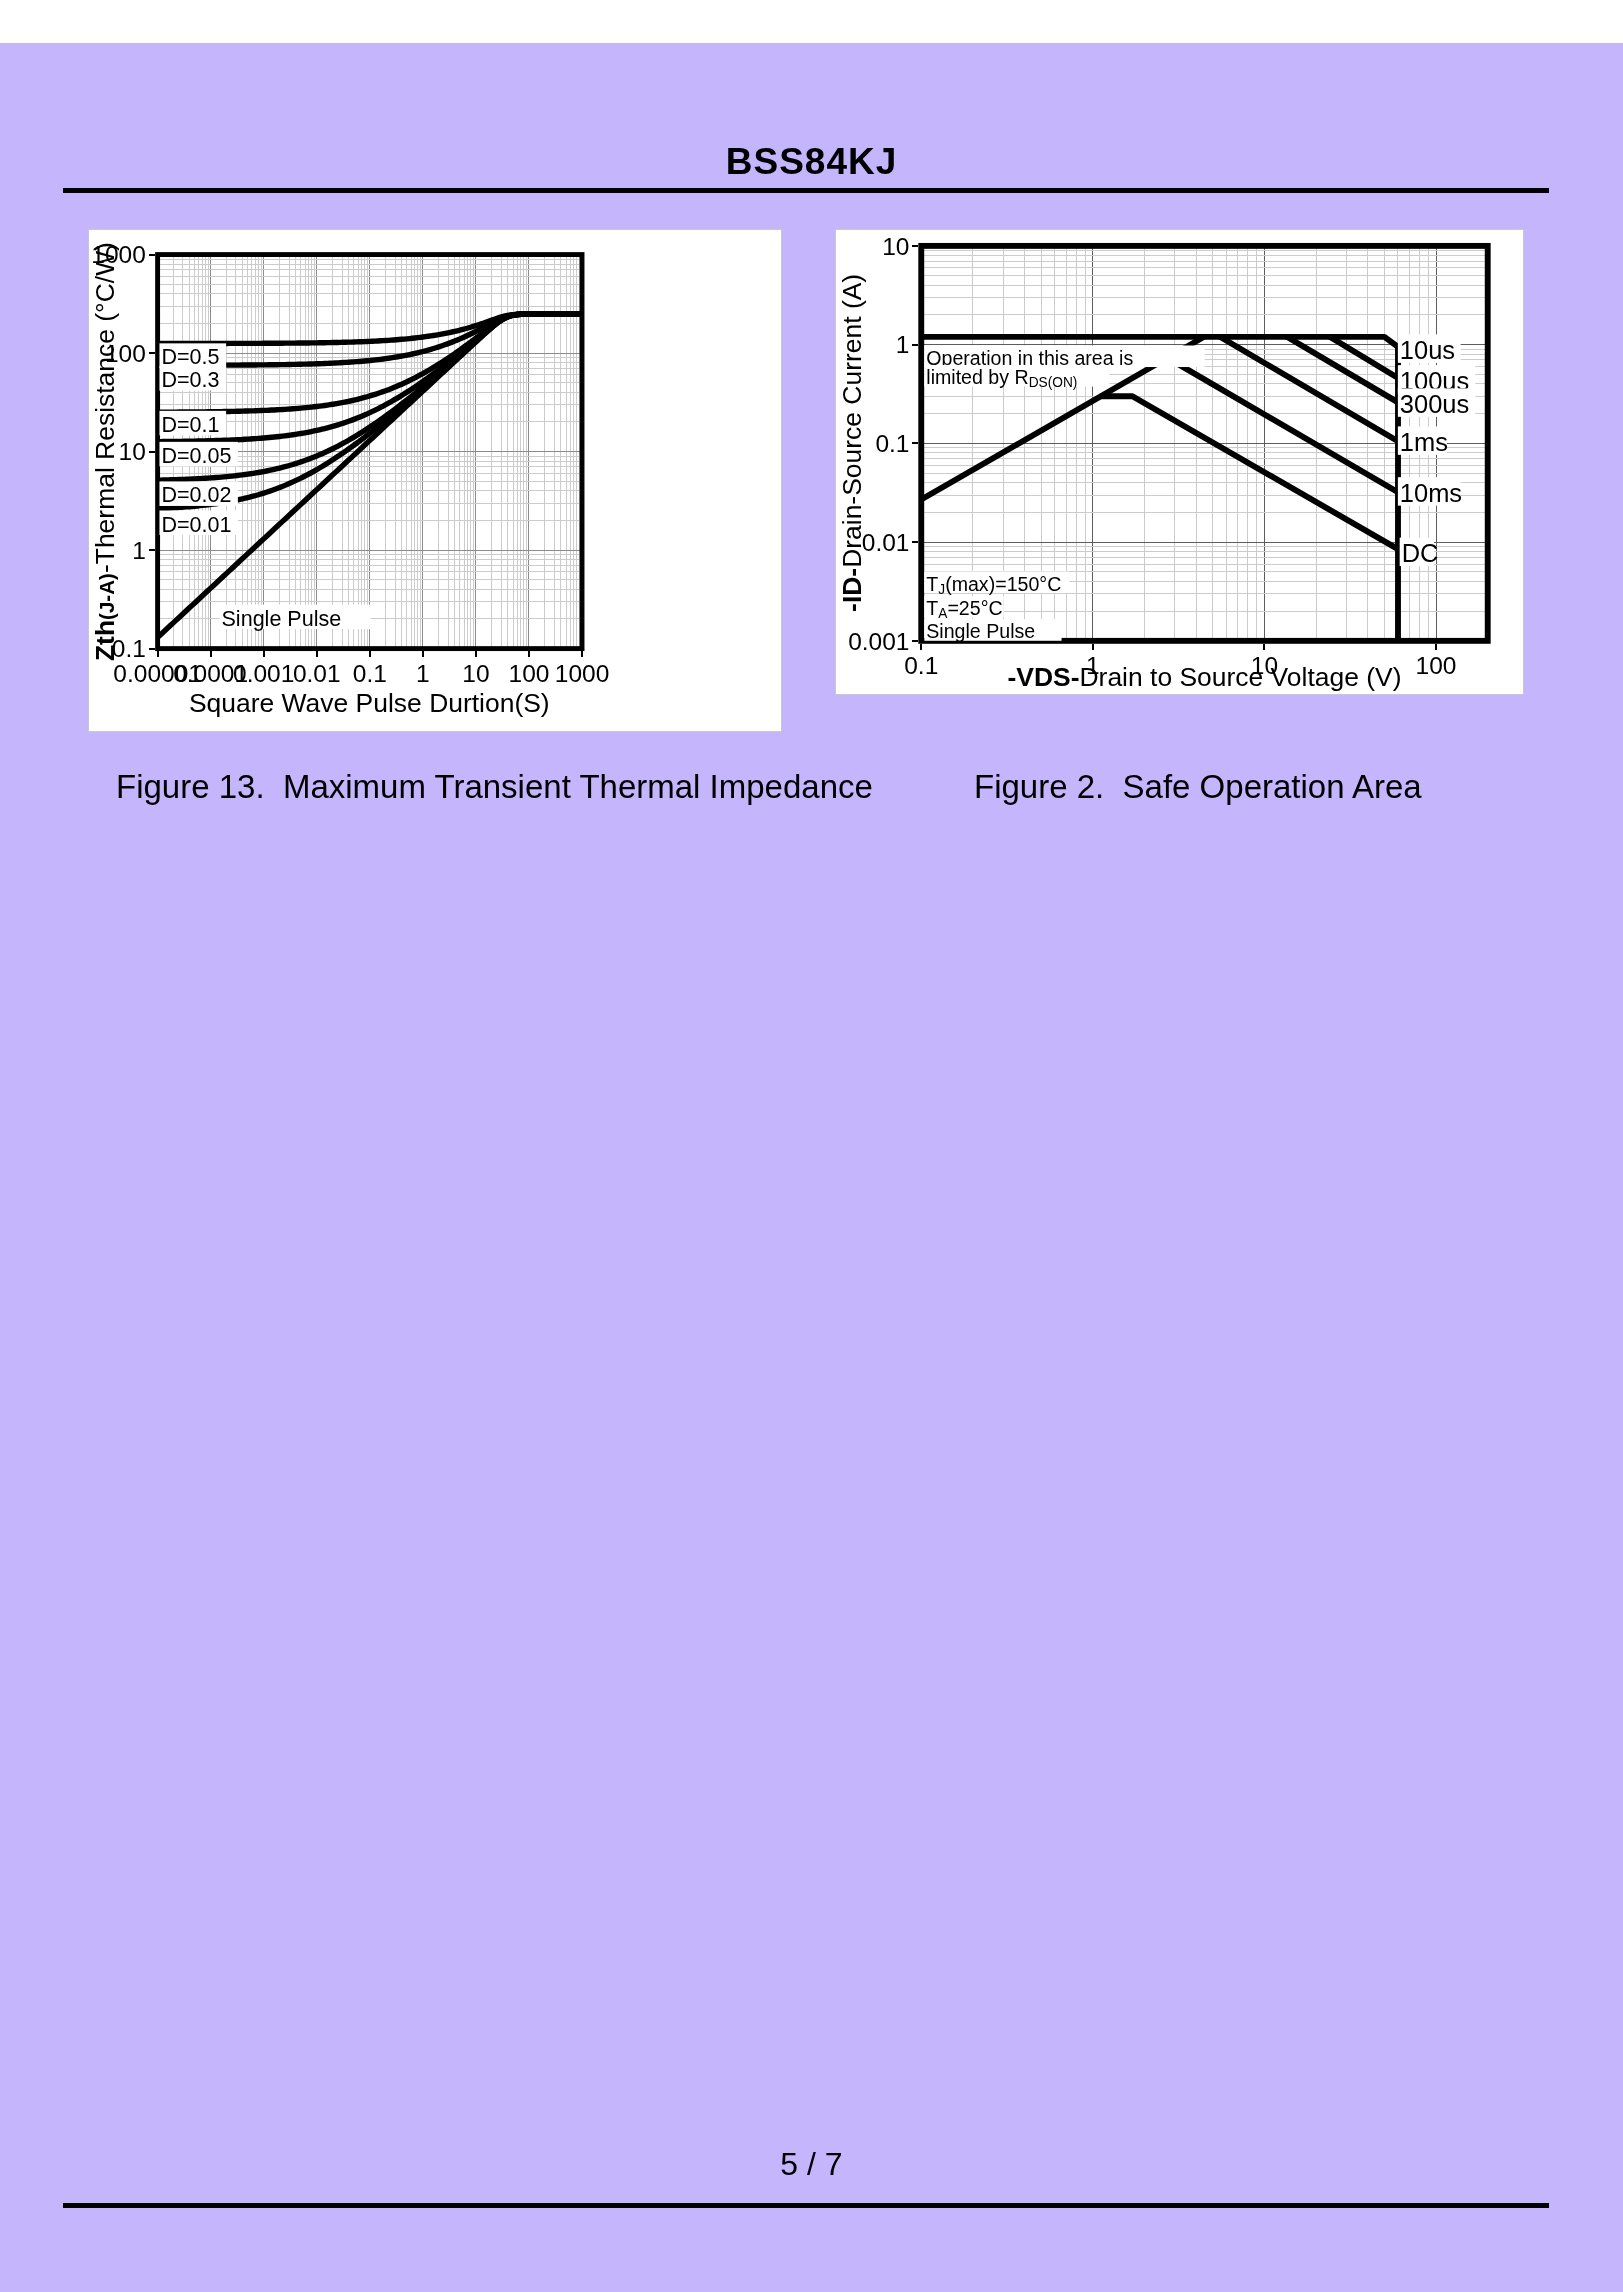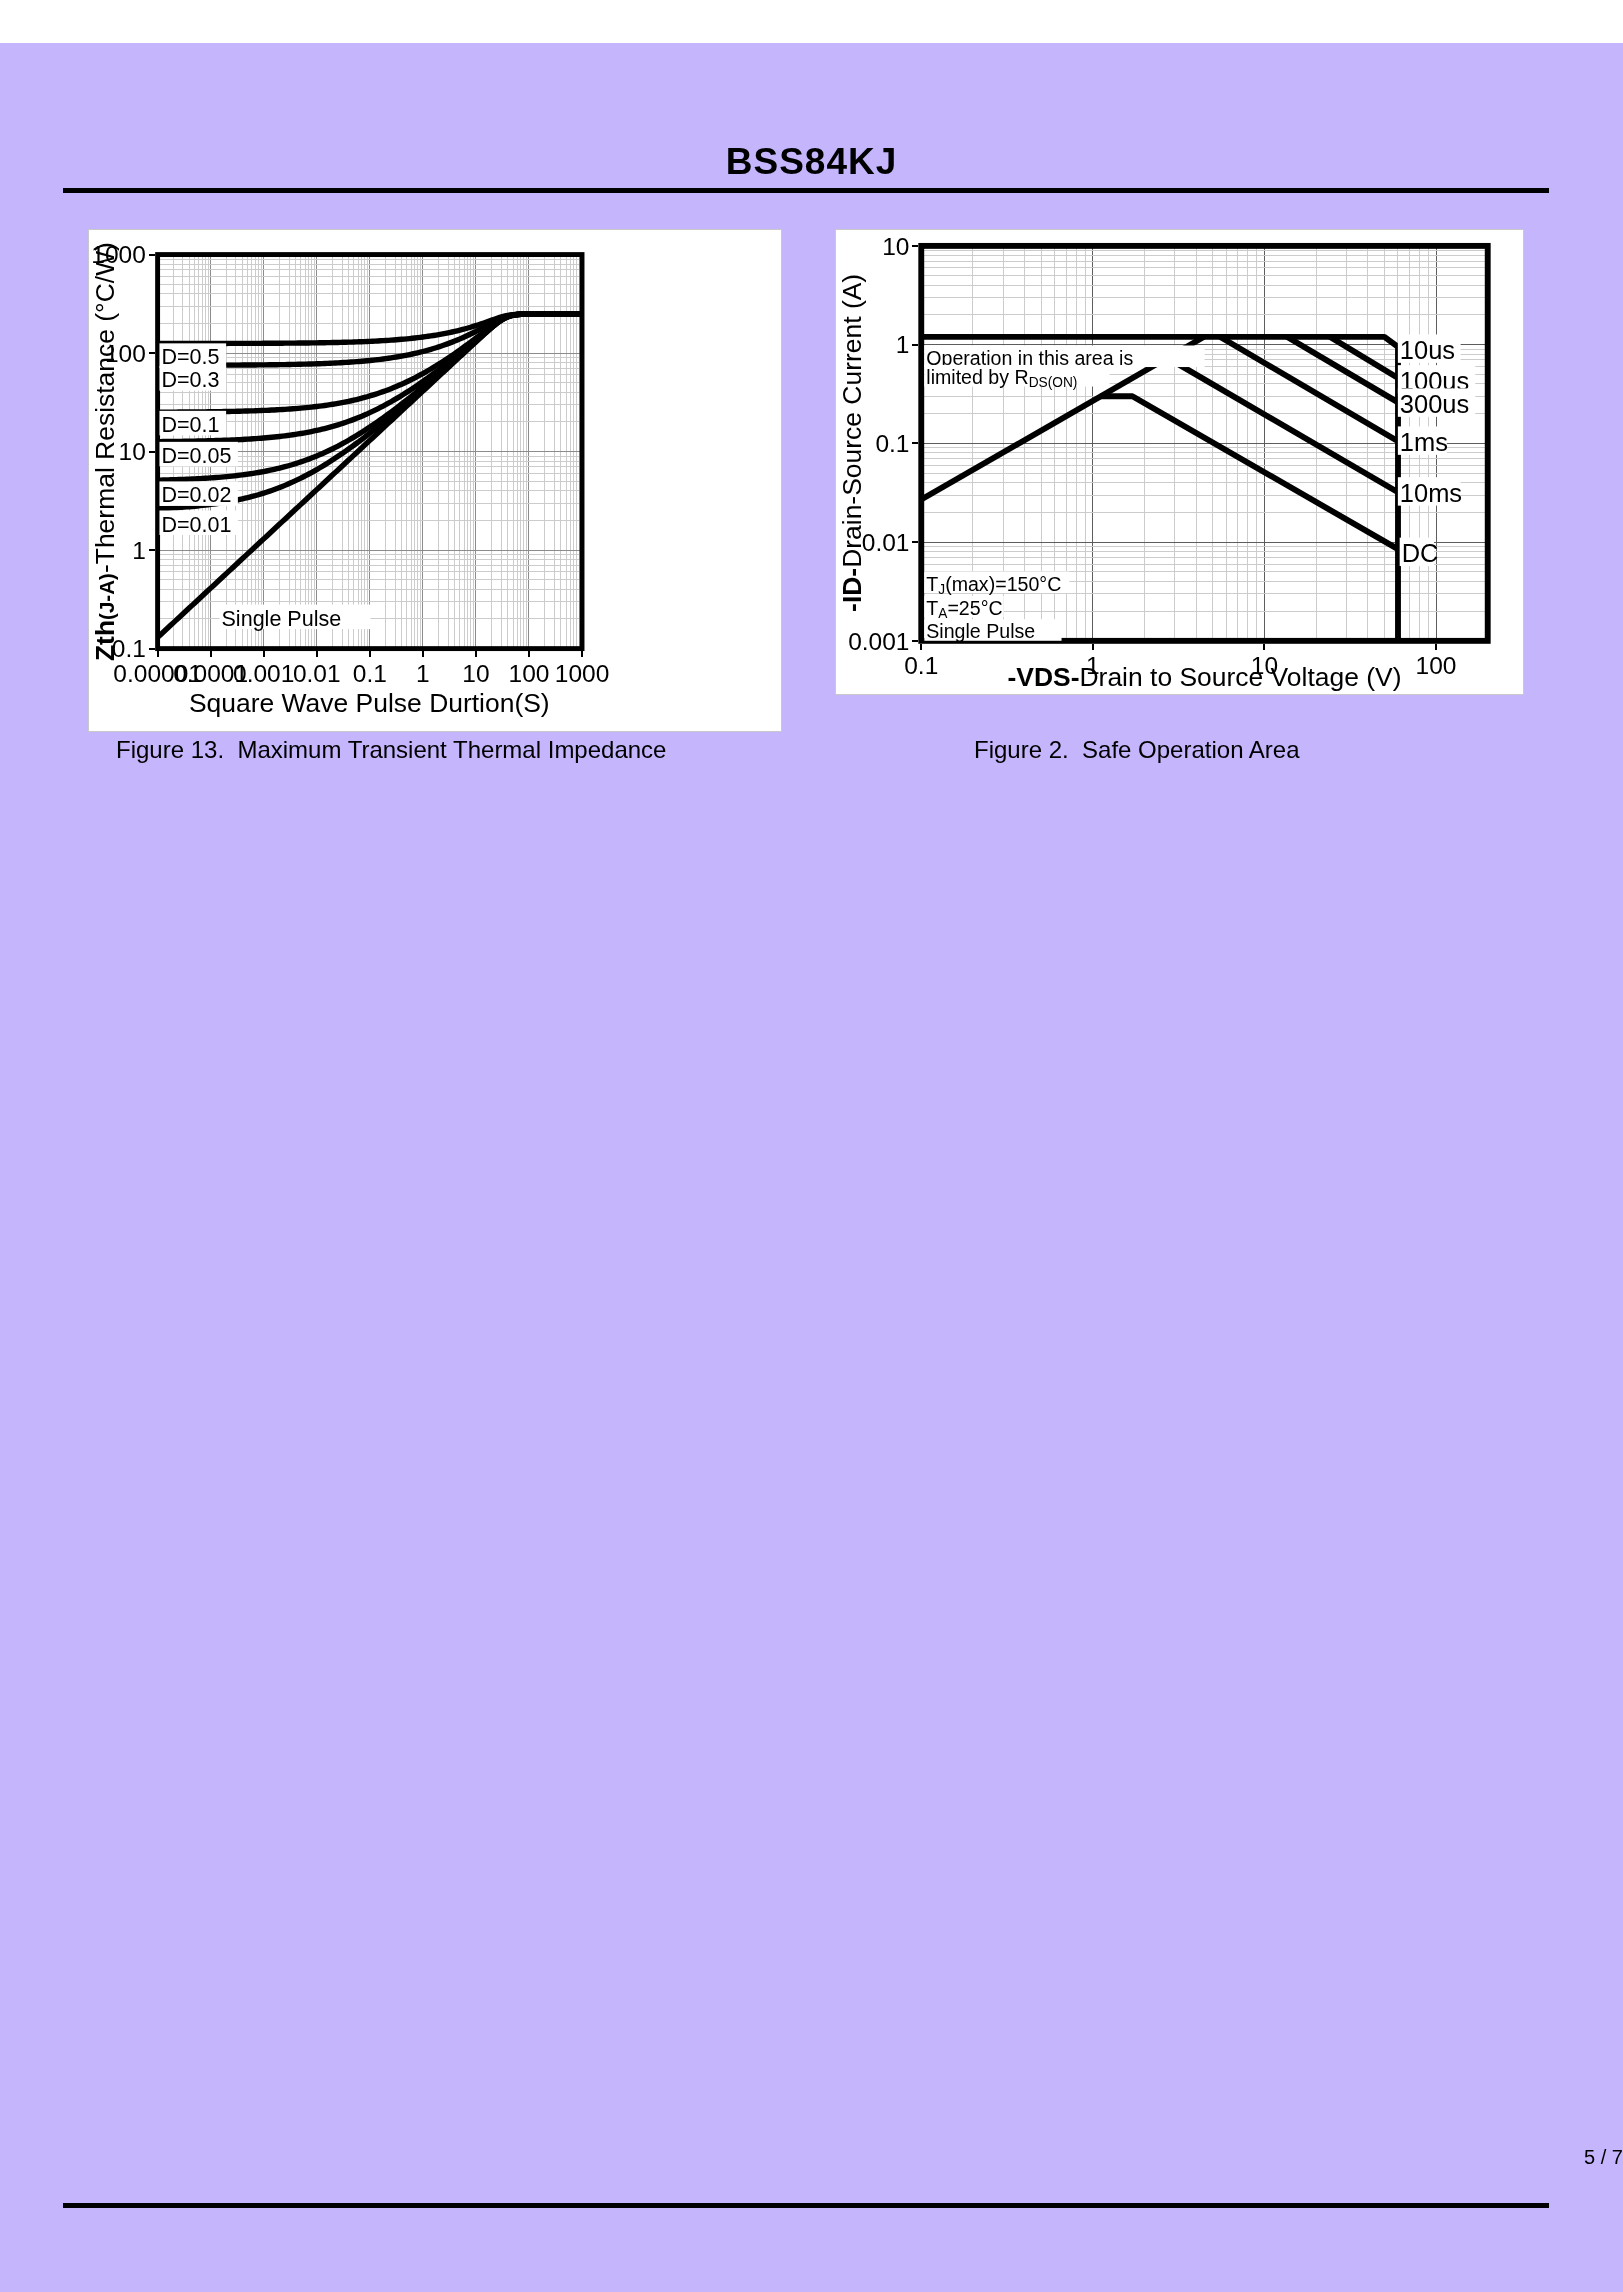--- a/index.html
+++ b/index.html
@@ -11,24 +11,24 @@
   .doc-title{
     position:absolute;top:98px;left:0;width:100%;text-align:center;
     font-size:37px;font-weight:bold;letter-spacing:1px;
   }
   .rule{position:absolute;left:63px;width:1486px;height:4.9px;background:#000;}
   .rule-top{top:145px;}
   .rule-bottom{top:2160px;}
   .figure-box{position:absolute;background:#fff;border:1px solid #c9c9c9;}
   #fig13-box{left:88px;top:186px;width:692px;height:501px;}
   #fig14-box{left:835px;top:186px;width:687px;height:464px;}
-  .caption{position:absolute;top:693px;font-size:24px;white-space:pre;}
+  .caption{position:absolute;top:725px;font-size:33px;white-space:pre;}
   #caption13{left:116px;}
   #caption14{left:974px;}
-  .page-number{position:absolute;top:2103px;left:0;width:100%;text-align:right;font-size:20px;}
+  .page-number{position:absolute;top:2103px;left:0;width:100%;text-align:center;font-size:32px;}
   svg{display:block;}
   svg text{font-family:"Liberation Sans",sans-serif;fill:#000;}
 </style>
 </head>
 <body>
 
 <div class="page">
 
   <div class="doc-title">BSS84KJ</div>
   <div class="rule rule-top"></div>

